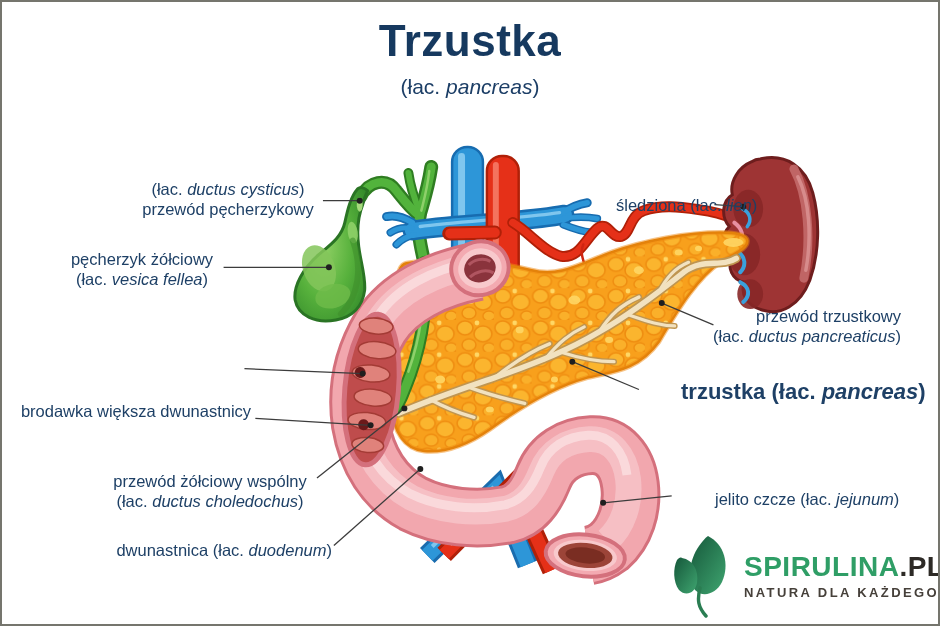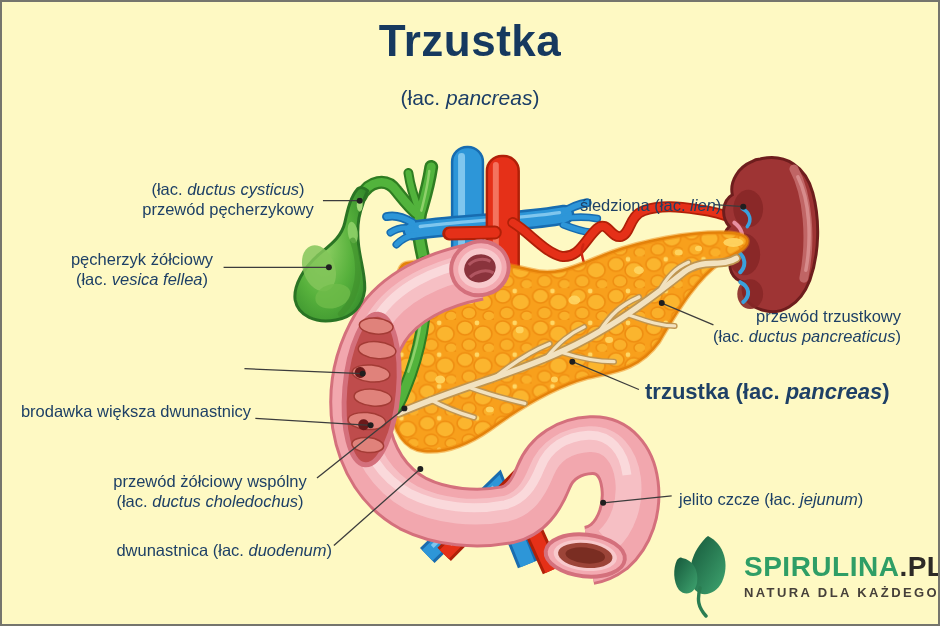--- a/index.html
+++ b/index.html
@@ -1,28 +1,28 @@
 <!DOCTYPE html>
 <html><head>
 <meta charset="utf-8">
 <style>
   html,body{margin:0;padding:0;background:#e8e4de;}
   .stage{
     position:relative;width:940px;height:626px;box-sizing:border-box;
-    background:#fef9c3;border:2px solid #75756d;overflow:hidden;
+    background:#ffffff;border:2px solid #75756d;overflow:hidden;
     font-family:"Liberation Sans","DejaVu Sans",sans-serif;
   }
   svg.art{position:absolute;left:0;top:0;width:100%;height:100%;}
   .titlebox{position:absolute;left:0;top:14px;width:100%;text-align:center;color:#16395f;}
   .titlebox .main{font-size:44px;font-weight:bold;letter-spacing:0.5px;}
-  .titlebox .sub{font-size:21px;margin-top:20px;color:#1c3e66;}
+  .titlebox .sub{font-size:21px;margin-top:9px;color:#1c3e66;}
   .lbl{position:absolute;color:#1e4066;font-size:16.5px;line-height:20px;text-align:center;}
   .lbl div{white-space:nowrap;}
   .lbl.right{text-align:right;}
-  .lbl.left{text-align:center;}
+  .lbl.left{text-align:center;margin-left:36px;}
   .lbl.one{white-space:nowrap;}
   .lbl.big{font-size:22px;font-weight:bold;line-height:26px;}
   i{font-style:italic;}
   .logo{position:absolute;left:668px;top:532px;display:flex;align-items:center;gap:8px;}
   .logo .col{display:flex;flex-direction:column;}
   .logo .brandline{font-size:28px;font-weight:bold;letter-spacing:0.5px;line-height:30px;}
   .logo .brand{color:#2f9e66;}
   .logo .tld{color:#2d2a26;}
   .logo .tagline{font-size:13px;font-weight:bold;letter-spacing:2.4px;color:#46403a;margin-top:3px;}
 </style>

